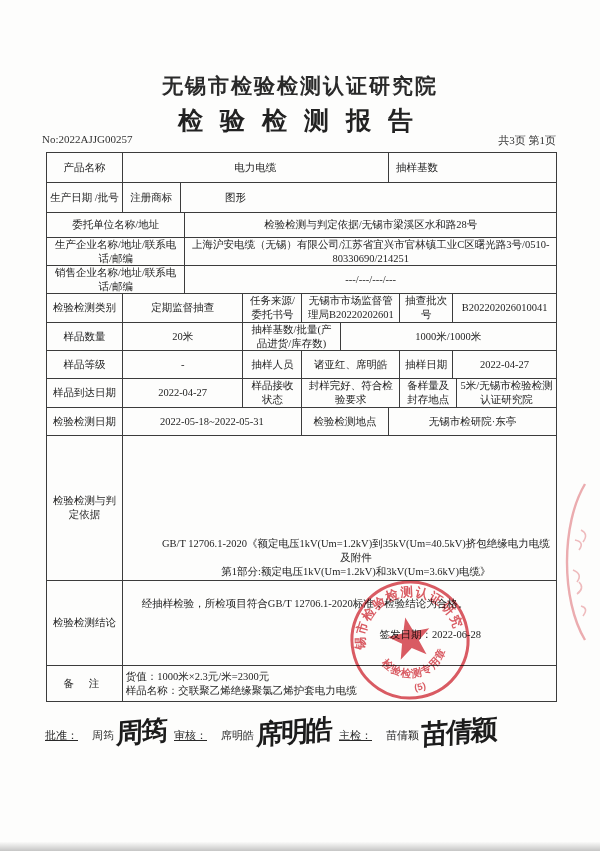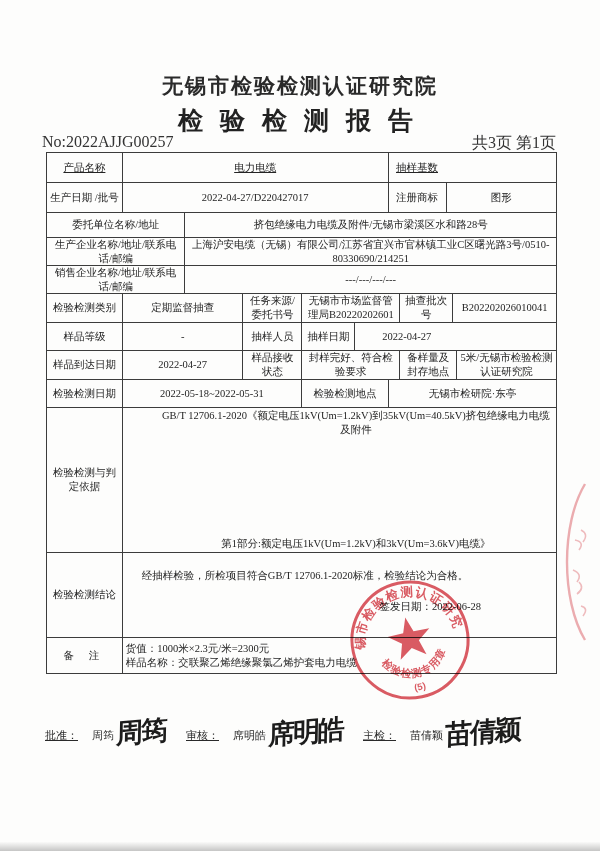--- a/index.html
+++ b/index.html
@@ -4,46 +4,46 @@
 <style>
   html,body{margin:0;padding:0;background:#888;}
   .page{position:relative;width:600px;height:851px;background:#fdfdfc;overflow:hidden;
         font-family:"Liberation Serif","DejaVu Serif",serif;color:#242424;}
   .org-title{position:absolute;top:72px;left:0;width:100%;text-align:center;
              font-size:21px;letter-spacing:2px;font-weight:bold;color:#2a2a2a;}
   .report-title{position:absolute;top:104px;left:0;width:100%;text-align:center;
                 font-size:25px;font-weight:bold;letter-spacing:17px;padding-left:8px;
                 box-sizing:border-box;color:#222;}
   .meta-row{position:absolute;top:133px;left:42px;right:44px;display:flex;
-            justify-content:space-between;font-size:16px;color:#333;}
+            justify-content:space-between;font-size:11px;color:#333;}
   
   .tbl{position:absolute;left:46px;top:152px;width:511px;border:1.6px solid #3c3c3c;
        box-sizing:border-box;background:transparent;}
   .trow{display:flex;border-top:1px solid #3c3c3c;box-sizing:border-box;}
-  .trow:first-child{border-top:none;text-decoration:underline;}
+  .trow:first-child{border-top:none;}
   .cell{border-left:1px solid #3c3c3c;box-sizing:border-box;display:flex;
         flex-direction:column;align-items:center;justify-content:center;text-align:center;
         font-size:10.5px;line-height:1.3;padding:1px 3px;overflow:hidden;color:#242424;}
   .cell:first-child{border-left:none;}
   .cell.left{align-items:flex-start;text-align:left;}
   .h29{height:29px}.h30{height:30px}.h25{height:25px}.h28{height:28px}
   .h145{height:145px}.h85{height:85px}.h36{height:36px}
-  .basis-cell{justify-content:space-between;gap:1px;padding-left:36px;}
+  .basis-cell{justify-content:flex-end;gap:1px;padding-left:36px;}
   .concl-cell{align-items:stretch;justify-content:flex-start;padding-top:16px;}
   .concl-line{text-align:left;padding-left:16px;font-family:Liberation Serif, serif;}
   .issue-line{text-align:right;padding-right:72px;margin-top:17px;}
   
   .sig-row{position:absolute;left:45px;top:706px;width:515px;height:58px;
            display:flex;align-items:center;font-size:11px;color:#2a2a2a;}
   .sig-label{white-space:nowrap;text-decoration:underline;}
   .sig-print{white-space:nowrap;margin-left:14px;}
   .sig-hand{font-family:"DejaVu Sans",sans-serif;font-weight:bold;font-size:27px;
             white-space:nowrap;transform:rotate(-5deg) skewX(-6deg);color:#1c1c1c;
             margin:0 4px 6px 6px;letter-spacing:-2px;}
-  .sp1{margin-left:2px}.sp2{margin-left:16px}
+  .sp1{margin-left:2px}.sp2{margin-left:4px}
   
   .stamp{position:absolute;left:328px;top:558px;width:164px;height:164px;
          transform:rotate(-12deg);mix-blend-mode:multiply;opacity:.88;pointer-events:none;}
   .edge-stamp{position:absolute;left:551px;top:478px;width:46px;height:168px;
               mix-blend-mode:multiply;opacity:.55;pointer-events:none;}
   .scan-edge{position:absolute;left:0;bottom:0;width:100%;height:9px;
              background:linear-gradient(to bottom,rgba(0,0,0,0.01),rgba(0,0,0,0.22));}
 </style>
 </head>
 <body>
@@ -60,28 +60,27 @@
   <div class="tbl">
 
     <div class="trow h29">
       <div class="cell" style="width:14.7%">产品名称</div>
       <div class="cell" style="width:52.2%">电力电缆</div>
       <div class="cell" style="width:11.4%">抽样基数</div>
     </div>
 
     <div class="trow h30">
       <div class="cell" style="width:14.7%">生产日期 /批号</div>
-      <div class="cell" style="width:52.2%">2022-04-27/D220427017</div>
       <div class="cell" style="width:11.4%">注册商标</div>
       <div class="cell" style="width:21.7%">图形</div>
     </div>
 
     <div class="trow h25">
       <div class="cell" style="width:27%">委托单位名称/地址</div>
-      <div class="cell" style="width:73%">挤包绝缘电力电缆及附件/无锡市梁溪区水和路28号</div>
+      <div class="cell" style="width:73%">检验检测与判定依据/无锡市梁溪区水和路28号</div>
     </div>
 
     <div class="trow h28">
       <div class="cell" style="width:27%">生产企业名称/地址/联系电话/邮编</div>
       <div class="cell" style="width:73%">上海沪安电缆（无锡）有限公司/江苏省宜兴市官林镇工业C区曙光路3号/0510-80330690/214251</div>
     </div>
 
     <div class="trow h28">
       <div class="cell" style="width:27%">销售企业名称/地址/联系电话/邮编</div>
       <div class="cell" style="width:73%">---/---/---/---</div>
@@ -89,25 +88,32 @@
 
     <div class="trow h29">
       <div class="cell" style="width:14.7%">检验检测类别</div>
       <div class="cell" style="width:23.7%">定期监督抽查</div>
       <div class="cell" style="width:11.6%">任务来源/委托书号</div>
       <div class="cell" style="width:19.2%">无锡市市场监督管理局B20220202601</div>
       <div class="cell" style="width:10.4%">抽查批次号</div>
       <div class="cell" style="width:20.4%">B202202026010041</div>
     </div>
 
+    <div class="trow h28">
+      <div class="cell" style="width:14.7%">样品数量</div>
+      <div class="cell" style="width:23.7%">20米</div>
+      <div class="cell" style="width:19.1%">抽样基数/批量(产品进货/库存数)</div>
+      <div class="cell" style="width:42.5%">1000米/1000米</div>
+    </div>
 
     <div class="trow h28">
       <div class="cell" style="width:14.7%">样品等级</div>
       <div class="cell" style="width:23.7%">-</div>
       <div class="cell" style="width:11.6%">抽样人员</div>
+      <div class="cell" style="width:19.2%">诸亚红、席明皓</div>
       <div class="cell" style="width:10.4%">抽样日期</div>
       <div class="cell" style="width:20.4%">2022-04-27</div>
     </div>
 
     <div class="trow h29">
       <div class="cell" style="width:14.7%">样品到达日期</div>
       <div class="cell" style="width:23.7%">2022-04-27</div>
       <div class="cell" style="width:11.6%">样品接收状态</div>
       <div class="cell" style="width:19.2%">封样完好、符合检验要求</div>
       <div class="cell" style="width:11.2%">备样量及封存地点</div>

